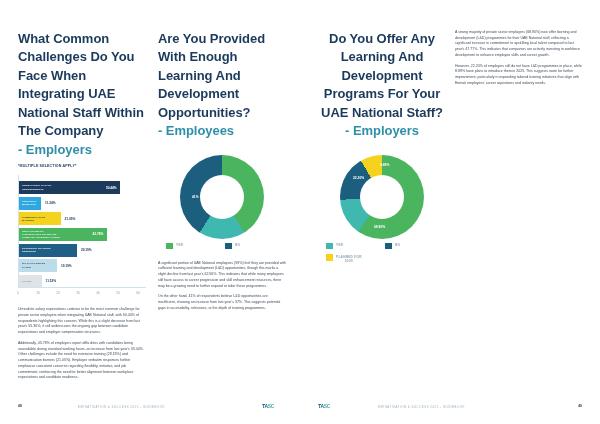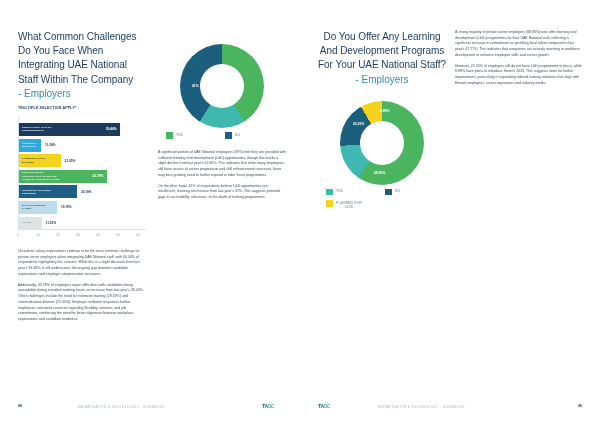--- a/index.html
+++ b/index.html
@@ -11,22 +11,22 @@
   }
   .spread { position: relative; width: 600px; height: 424px; background: #ffffff; }
 
   .page { position: absolute; top: 0; height: 424px; background: #fff; }
   .page-left  { left: 0;   width: 300px; }
   .page-right { left: 300px; width: 300px; }
 
   
   .heading {
     color: #1b3a5c;
-    font-weight: normal;
-    font-size: 10px;
+    font-weight: bold;
+    font-size: 13px;
     line-height: 1.42;
     letter-spacing: -0.05px;
   }
   .heading .sub { color: #2f8fa8; display: block; }
   .note {
     color: #1b3a5c;
     font-weight: bold;
     font-size: 3.6px;
     letter-spacing: 0.15px;
     margin-top: 5px;
@@ -193,20 +193,24 @@
         </div>
     </div>
 
     <div class="body-text" id="col1-body">
         <p>Unrealistic salary expectations continue to be the most common challenge for private sector employers when integrating UAE National staff, with 50.44% of respondents highlighting this concern. While this is a slight decrease from last year's 55.36%, it still underscores the ongoing gap between candidate expectations and employer compensation structures.</p>
         <p>Additionally, 43.78% of employers report difficulties with candidates being unavailable during standard working hours, an increase from last year's 33.44%. Other challenges include the need for extensive training (29.19%) and communication barriers (21.05%). Employer verbatim responses further emphasise consistent concerns regarding flexibility, initiative, and job commitment, reinforcing the need for better alignment between workplace expectations and candidate readiness.</p>
       </div>
   </div>
 
   <div class="col col-2">
+    <div class="heading">
+      <span>Are You Provided With Enough Learning And Development Opportunities?</span>
+      <span class="sub">- Employees</span>
+    </div>
 
     <div class="donut-wrap">
       <div class="donut" id="donut-1" style="background: conic-gradient(rgb(74, 180, 94) 0deg, rgb(74, 180, 94) 148deg, rgb(63, 184, 176) 148deg, rgb(63, 184, 176) 212deg, rgb(27, 94, 126) 212deg, rgb(27, 94, 126) 360deg);"></div>
       <div class="slice-label" id="d1-lab-yes" style="left: 78px; top: 44px;">59%</div>
       <div class="slice-label" id="d1-lab-no" style="left: 34px; top: 44px;">41%</div>
       <div class="legend" id="legend-1">
           <div class="legend-row">
             <div class="legend-item">
               <span class="swatch" style="background: rgb(74, 180, 94);"></span>
               <span class="legend-text">YES</span>

